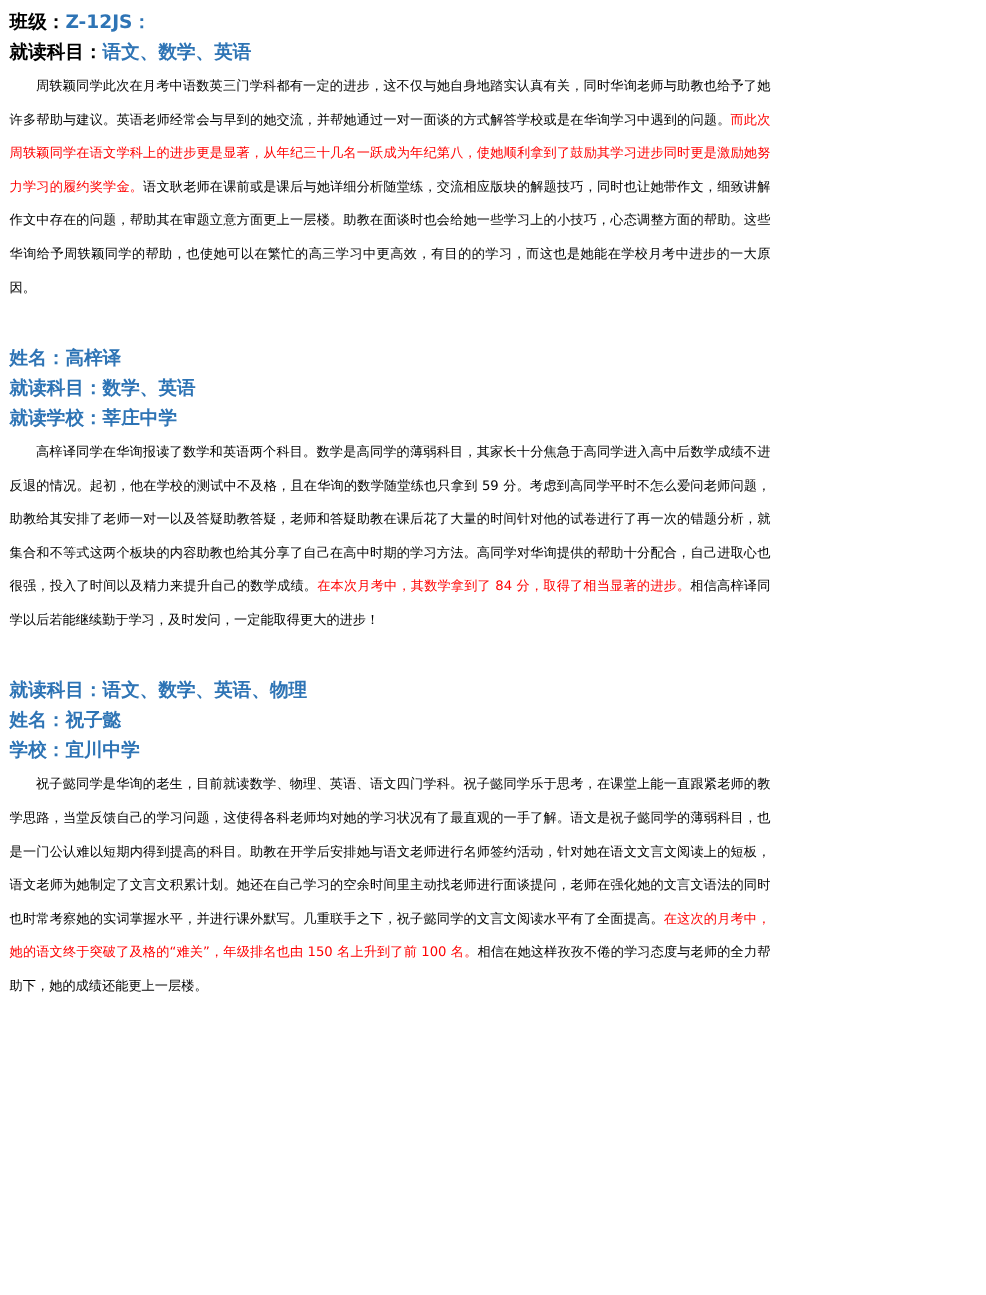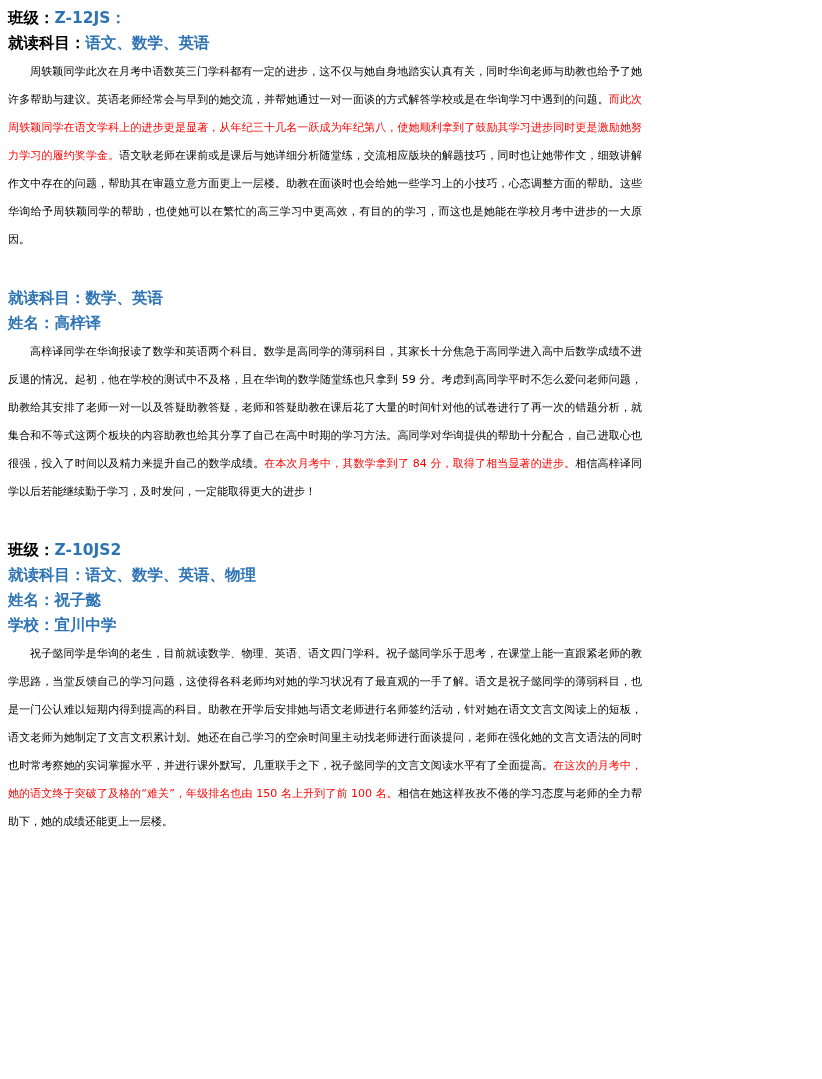--- a/index.html
+++ b/index.html
@@ -59,26 +59,26 @@
 
 <div class="page">
   <div id="records-root">
       <div class="record">
         <div class="field"><span class="lbl">班级：</span><span class="val">Z-12JS：</span></div>
         <div class="field"><span class="lbl">就读科目：</span><span class="val">语文、数学、英语</span></div>
         <p class="para"><span>周轶颖同学此次在月考中语数英三门学科都有一定的进步，这不仅与她自身地踏实认真有关，同时华询老师与助教也给予了她许多帮助与建议。英语老师经常会与早到的她交流，并帮她通过一对一面谈的方式解答学校或是在华询学习中遇到的问题。</span><span class="hl">而此次周轶颖同学在语文学科上的进步更是显著，从年纪三十几名一跃成为年纪第八，使她顺利拿到了鼓励其学习进步同时更是激励她努力学习的履约奖学金。</span><span>语文耿老师在课前或是课后与她详细分析随堂练，交流相应版块的解题技巧，同时也让她带作文，细致讲解作文中存在的问题，帮助其在审题立意方面更上一层楼。助教在面谈时也会给她一些学习上的小技巧，心态调整方面的帮助。这些华询给予周轶颖同学的帮助，也使她可以在繁忙的高三学习中更高效，有目的的学习，而这也是她能在学校月考中进步的一大原因。</span></p>
       </div>
       <div class="gap"></div>
       <div class="record">
+        <div class="field blue-all"><span class="lbl">姓名：</span><span class="val">高梓译</span></div>
         <div class="field blue-all"><span class="lbl">就读科目：</span><span class="val">数学、英语</span></div>
-        <div class="field blue-all"><span class="lbl">姓名：</span><span class="val">高梓译</span></div>
+        <div class="field blue-all"><span class="lbl">就读学校：</span><span class="val">莘庄中学</span></div>
         <p class="para"><span>高梓译同学在华询报读了数学和英语两个科目。数学是高同学的薄弱科目，其家长十分焦急于高同学进入高中后数学成绩不进反退的情况。起初，他在学校的测试中不及格，且在华询的数学随堂练也只拿到 59 分。考虑到高同学平时不怎么爱问老师问题，助教给其安排了老师一对一以及答疑助教答疑，老师和答疑助教在课后花了大量的时间针对他的试卷进行了再一次的错题分析，就集合和不等式这两个板块的内容助教也给其分享了自己在高中时期的学习方法。高同学对华询提供的帮助十分配合，自己进取心也很强，投入了时间以及精力来提升自己的数学成绩。</span><span class="hl">在本次月考中，其数学拿到了 84 分，取得了相当显著的进步。</span><span>相信高梓译同学以后若能继续勤于学习，及时发问，一定能取得更大的进步！</span></p>
       </div>
       <div class="gap"></div>
       <div class="record">
-        <div class="field"><span class="lbl">班级：</span><span class="val">Z-10JS2</span></div>
         <div class="field blue-all"><span class="lbl">就读科目：</span><span class="val">语文、数学、英语、物理</span></div>
         <div class="field blue-all"><span class="lbl">姓名：</span><span class="val">祝子懿</span></div>
         <div class="field blue-all"><span class="lbl">学校：</span><span class="val">宜川中学</span></div>
         <p class="para"><span>祝子懿同学是华询的老生，目前就读数学、物理、英语、语文四门学科。祝子懿同学乐于思考，在课堂上能一直跟紧老师的教学思路，当堂反馈自己的学习问题，这使得各科老师均对她的学习状况有了最直观的一手了解。语文是祝子懿同学的薄弱科目，也是一门公认难以短期内得到提高的科目。助教在开学后安排她与语文老师进行名师签约活动，针对她在语文文言文阅读上的短板，语文老师为她制定了文言文积累计划。她还在自己学习的空余时间里主动找老师进行面谈提问，老师在强化她的文言文语法的同时也时常考察她的实词掌握水平，并进行课外默写。几重联手之下，祝子懿同学的文言文阅读水平有了全面提高。</span><span class="hl">在这次的月考中，她的语文终于突破了及格的“难关”，年级排名也由 150 名上升到了前 100 名。</span><span>相信在她这样孜孜不倦的学习态度与老师的全力帮助下，她的成绩还能更上一层楼。</span></p>
       </div>
     </div>
 </div>
 
 </body></html>

